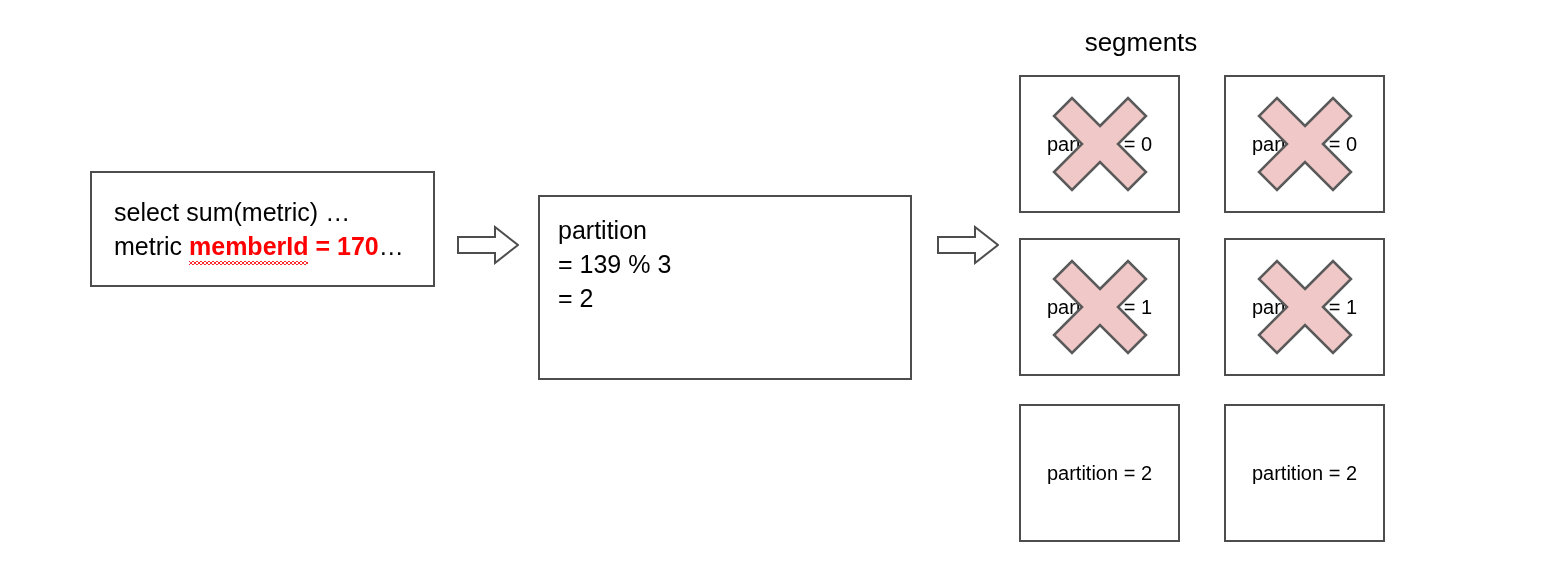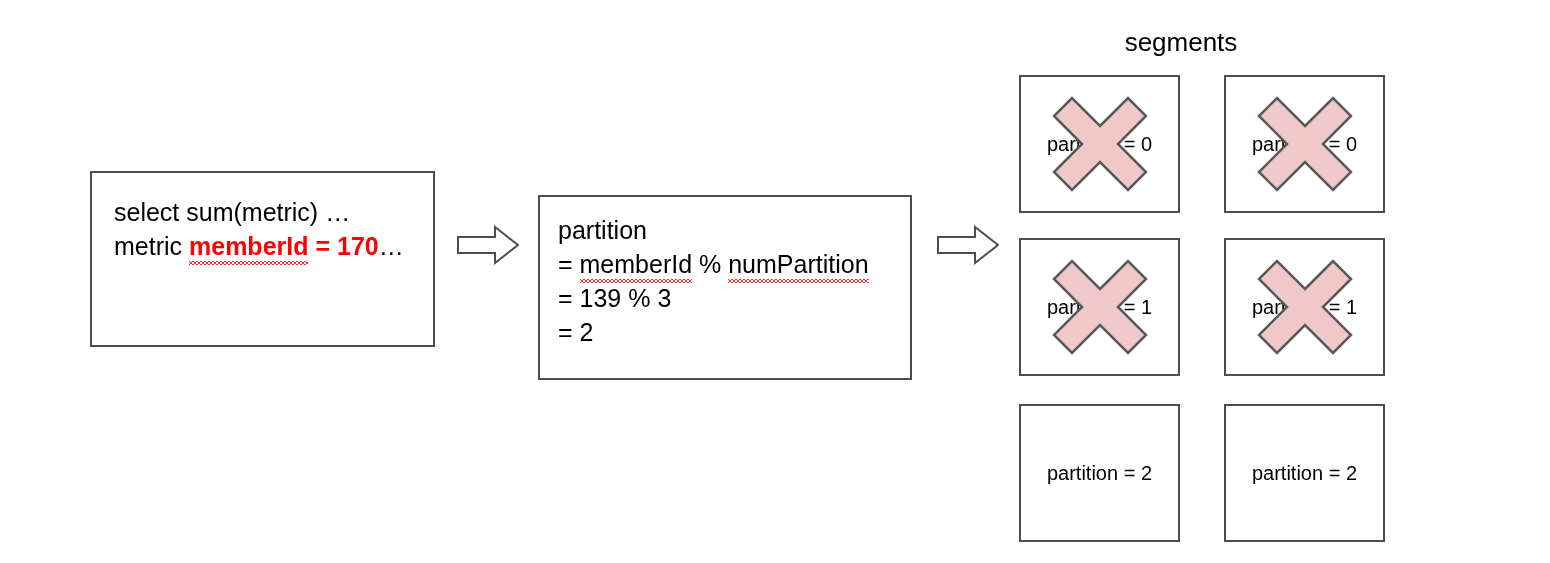--- a/index.html
+++ b/index.html
@@ -21,21 +21,21 @@
     position: absolute;
     box-sizing: border-box;
     background: #ffffff;
     border: 2px solid #4d4d4d;
   }
 
   .query-box {
     left: 90px;
     top: 171px;
     width: 345px;
-    height: 176px;
+    height: 116px;
     padding: 22px 0 0 22px;
   }
 
   .partition-box {
     left: 538px;
     top: 171px;
     width: 374px;
     height: 185px;
     padding: 16px 0 0 18px;
     margin-top: 24px;
@@ -77,21 +77,21 @@
     position: absolute;
     width: 62px;
     height: 40px;
   }
   .arrow-1 { left: 457px; top: 225px; }
   .arrow-2 { left: 937px; top: 225px; }
 
   
   .segments-title {
     position: absolute;
-    left: 998px;
+    left: 958px;
     top: 27px;
     width: 366px;
     text-align: center;
     font-size: 26px;
     line-height: 30px;
     color: #000000;
   }
 
   .seg-grid {
     position: absolute;
@@ -147,21 +147,20 @@
 </div>
 
 <div class="arrow arrow-1">
   <svg width="62" height="40" viewBox="0 0 62 40" xmlns="http://www.w3.org/2000/svg">
     <polygon points="1,12 38,12 38,2 61,20 38,38 38,28 1,28" fill="#ffffff" stroke="#4d4d4d" stroke-width="2" stroke-linejoin="miter"></polygon>
   </svg>
 </div>
 
 <div class="node-box partition-box">
   <div class="code-line">partition</div>
-  <div class="code-line"><span>= </span><span class="squiggle">memberId</span><span> % </span><span class="squiggle">numPartition</span></div>
   <div class="code-line">= 139 % 3</div>
   <div class="code-line">= 2</div>
 </div>
 
 <div class="arrow arrow-2">
   <svg width="62" height="40" viewBox="0 0 62 40" xmlns="http://www.w3.org/2000/svg">
     <polygon points="1,12 38,12 38,2 61,20 38,38 38,28 1,28" fill="#ffffff" stroke="#4d4d4d" stroke-width="2" stroke-linejoin="miter"></polygon>
   </svg>
 </div>
 

